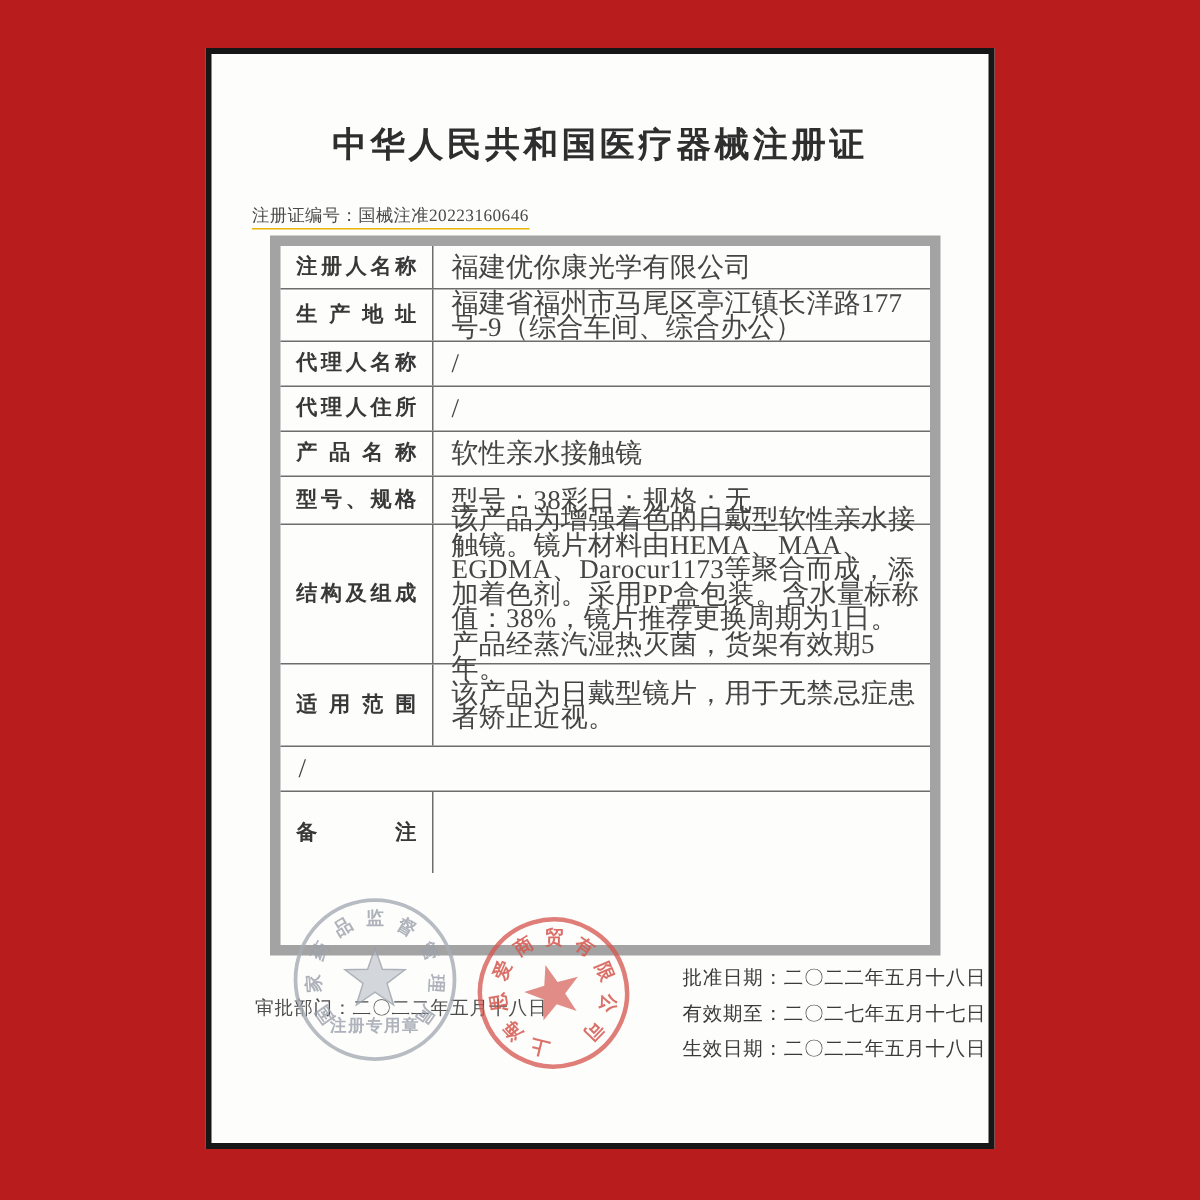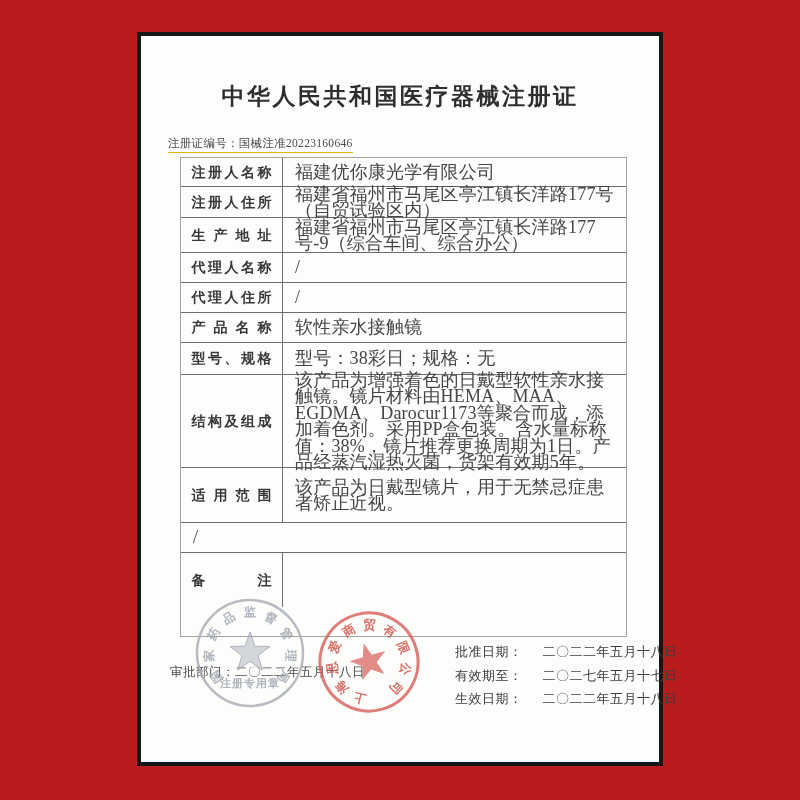--- a/index.html
+++ b/index.html
@@ -10,38 +10,38 @@
   .cert-frame{position:absolute;left:137px;top:32px;width:518px;height:726px;
               border:4px solid #161616;background:#fdfdfc;}
 
   .cert-title{position:absolute;left:0;top:45px;width:100%;text-align:center;
               font-size:23px;font-weight:600;letter-spacing:2.5px;color:#2e2e2e;}
 
   .regno-line{position:absolute;left:27px;top:100px;font-size:11.5px;color:#4a4a4a;
               border-bottom:1px solid #eab308;padding-bottom:1px;letter-spacing:.3px;}
 
   .cert-table{position:absolute;left:39px;top:121px;width:447px;height:480px;
-              border:1px solid #a3a3a3;box-sizing:border-box;display:flex;flex-direction:column;}
+              border:7px solid #a3a3a3;box-sizing:border-box;display:flex;flex-direction:column;}
   .t-row{display:flex;border-bottom:1px solid #6d6d6d;box-sizing:border-box;flex:0 0 auto;}
   .t-row:last-child{border-bottom:none;}
   .r0{height:29px}.r1{height:31px}.r2{height:35px}.r3{height:30px}.r4{height:30px}
   .r5{height:30px}.r6{height:32px}.r7{height:93px}.r8{height:55px}.r9{height:30px}
   .r10{height:30px}.r11{height:54px;border-bottom:none;}
   .t-label{width:102px;flex:0 0 102px;border-right:1px solid #6d6d6d;box-sizing:border-box;
            display:flex;align-items:center;justify-content:center;}
   .t-label span{display:inline-block;width:80px;font-size:14px;color:#383838;font-weight:600;
                 text-align:justify;text-align-last:justify;line-height:15px;}
   .t-value{flex:1;display:flex;align-items:center;padding:5px 6px 5px 12px;box-sizing:border-box;}
   .t-value span{font-size:18px;line-height:16.5px;color:#454545;letter-spacing:.2px;}
 
   .approval-line{position:absolute;left:29px;top:628px;font-size:12.5px;color:#4c4c4c;
                  letter-spacing:.5px;z-index:1;}
   .dates-block{position:absolute;left:314px;top:604px;z-index:1;}
   .date-line{font-size:13px;line-height:23.5px;color:#3b3b3b;white-space:nowrap;letter-spacing:.5px;}
-  .date-line .date-label{margin-right:20px;}
+  .date-line .date-label{margin-right:0;}
 
   .stamp{position:absolute;pointer-events:none;}
   .stamp-gray{left:44px;top:552px;opacity:.8;z-index:2;}
   .stamp-red{left:172px;top:570px;opacity:.85;transform:rotate(-16deg);z-index:3;}
   .stamp text{font-family:"Liberation Serif","DejaVu Serif",serif;font-weight:600;}
 </style>
 </head>
 <body>
 
 <div id="screen">
@@ -53,28 +53,20 @@
       <span>注册证编号：</span><span>国械注准20223160646</span>
     </div>
 
     <div class="cert-table">
       <div class="t-row r0">
         <div class="t-label">
             <span>注册人名称</span>
           </div>
         <div class="t-value">
             <span>福建优你康光学有限公司</span>
-          </div>
-      </div>
-      <div class="t-row r1">
-        <div class="t-label">
-            <span>注册人住所</span>
-          </div>
-        <div class="t-value">
-            <span>福建省福州市马尾区亭江镇长洋路177号（自贸试验区内）</span>
           </div>
       </div>
       <div class="t-row r2">
         <div class="t-label">
             <span>生产地址</span>
           </div>
         <div class="t-value">
             <span>福建省福州市马尾区亭江镇长洋路177号-9（综合车间、综合办公）</span>
           </div>
       </div>

